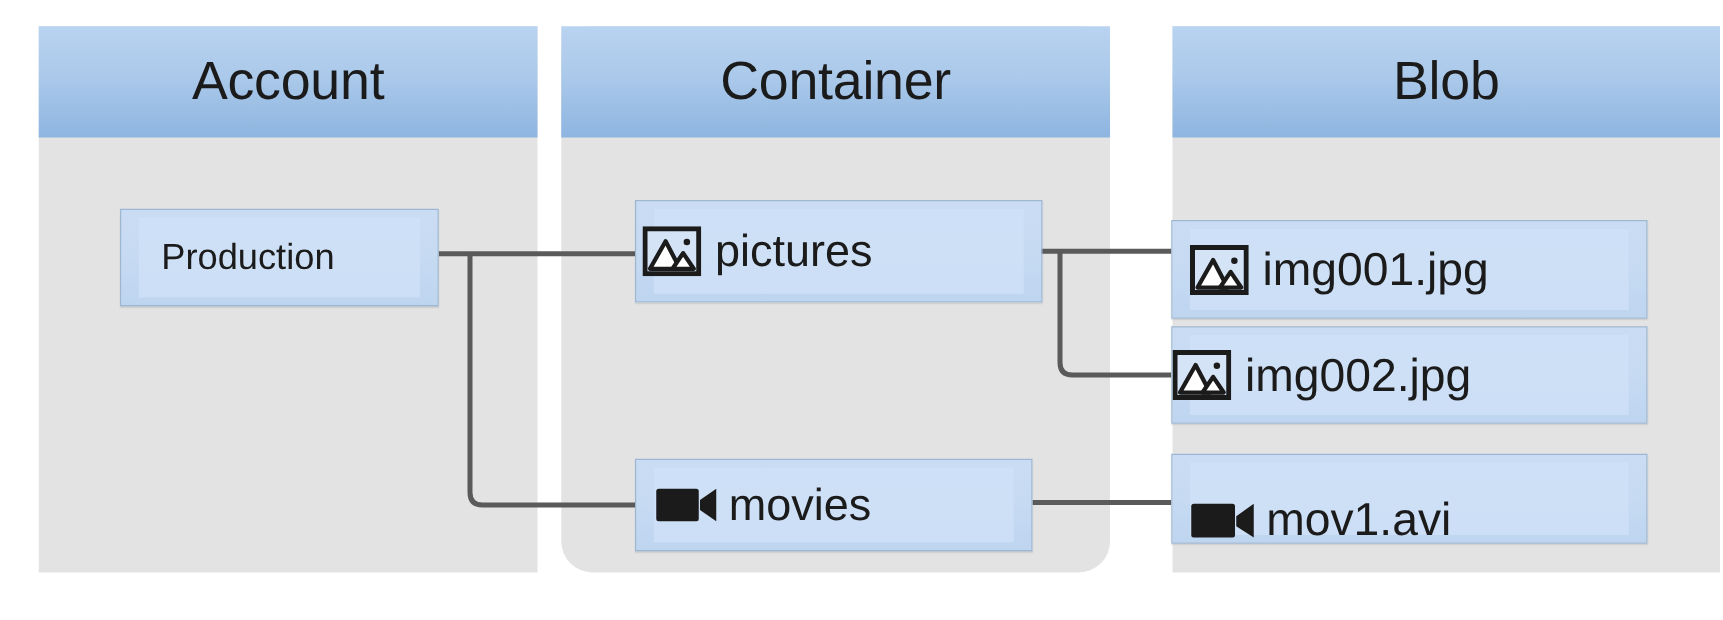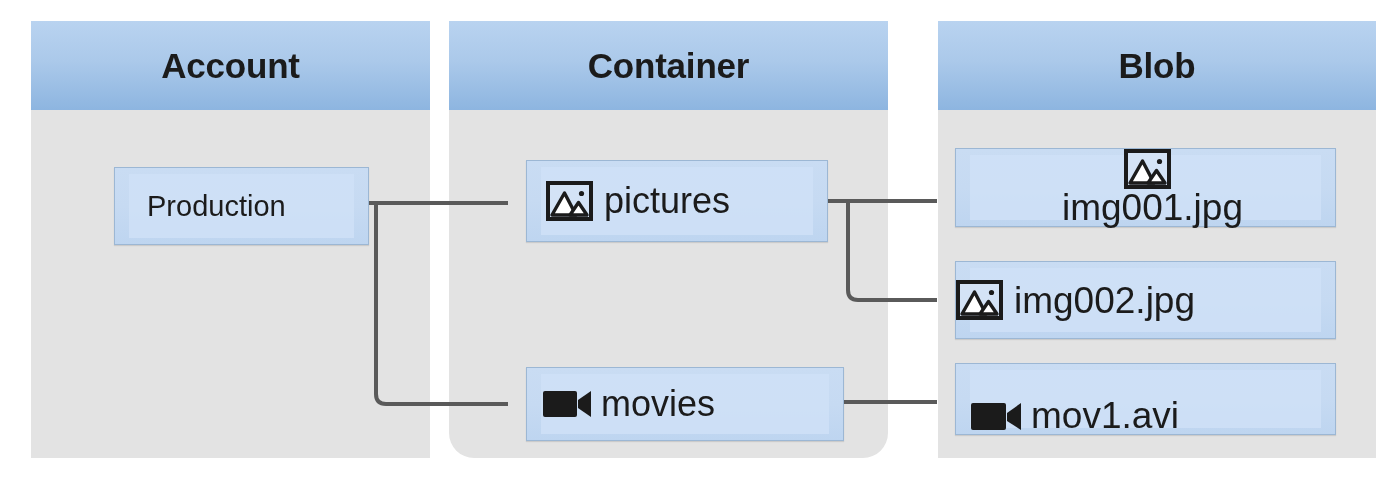--- a/index.html
+++ b/index.html
@@ -34,22 +34,22 @@
     top: 0;
     width: 100%;
     height: 89px;
     background: linear-gradient(to bottom, #b9d3f0 0%, #abc9ea 45%, #8db5e0 100%);
     display: flex;
     align-items: center;
     justify-content: center;
     box-sizing: border-box;
   }
   .col-header-label {
-    font-size: 35px;
-    font-weight: bold;
+    font-size: 43px;
+    font-weight: normal;
     color: #1b1b1b;
     letter-spacing: -0.2px;
     line-height: 1;
   }
 
   
   #wires {
     position: absolute;
     left: 0; top: 0;
     width: 1378px;
@@ -59,21 +59,20 @@
 
   
   .node {
     position: absolute;
     box-sizing: border-box;
     border: 1px solid #9cb7d4;
     background: linear-gradient(to bottom, #c9dcf3 0%, #c6daf2 50%, #bed5f0 100%);
     display: flex;
     align-items: center;
     box-shadow: 0 1px 1px rgba(0,0,0,0.10);
-    margin-left: 18px;
   }
   .node .inner-plate {
     position: absolute;
     left: 14px;
     right: 14px;
     top: 6px;
     bottom: 6px;
     background: #cfe0f7;
     opacity: 0.85;
   }
@@ -100,42 +99,41 @@
     width: 255px;
     height: 78px;
     padding-left: 32px;
   }
   #node-production .node-label { font-size: 29px; }
 
   
   #node-pictures {
     left: 508px;
     top: 160px;
-    width: 302px;
+    width: 326px;
     height: 82px;
-    padding-left: 19px;
+    padding-left: 5px;
   }
   #node-movies {
     left: 508px;
     top: 367px;
     width: 318px;
     height: 74px;
     padding-left: 15px;
   }
   #node-pictures .node-label,
   #node-movies .node-label { font-size: 36px; }
 
   
   #node-img001 {
     left: 937px;
-    top: 148px;
+    top: 176px;
     width: 381px;
     height: 79px;
     padding-left: 14px;
-    flex-direction: column;
   }
   #node-img002 {
     left: 937px;
     top: 261px;
     width: 381px;
     height: 78px;
   }
   #node-mov1 {
     left: 937px;
     top: 363px;

